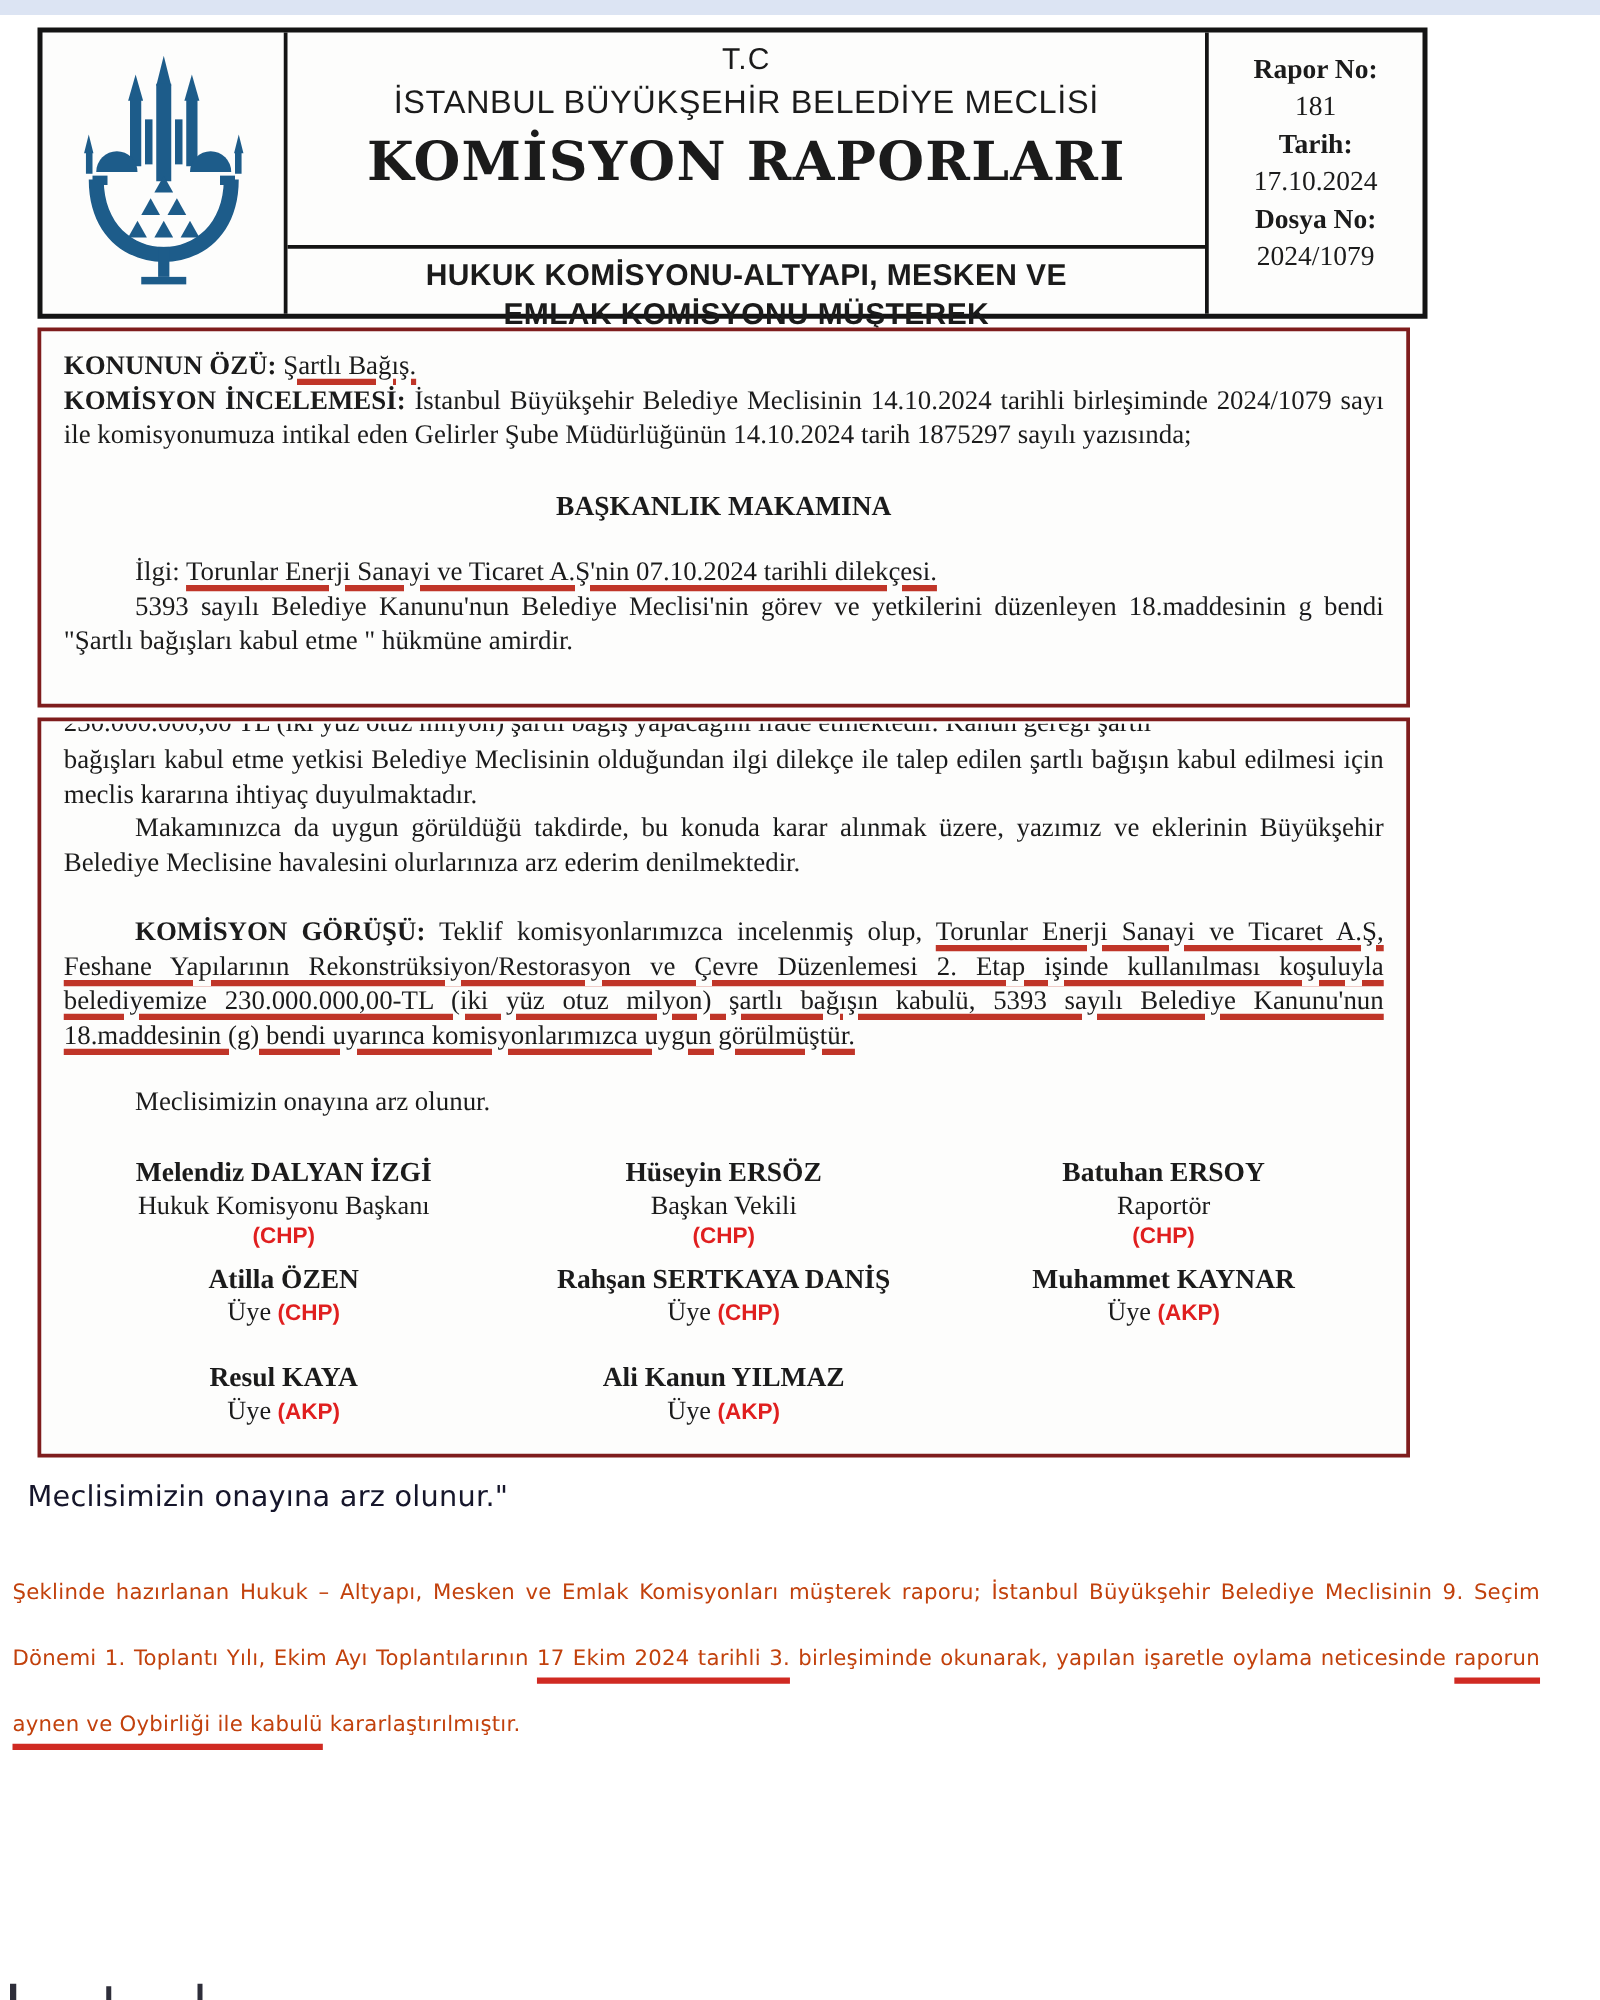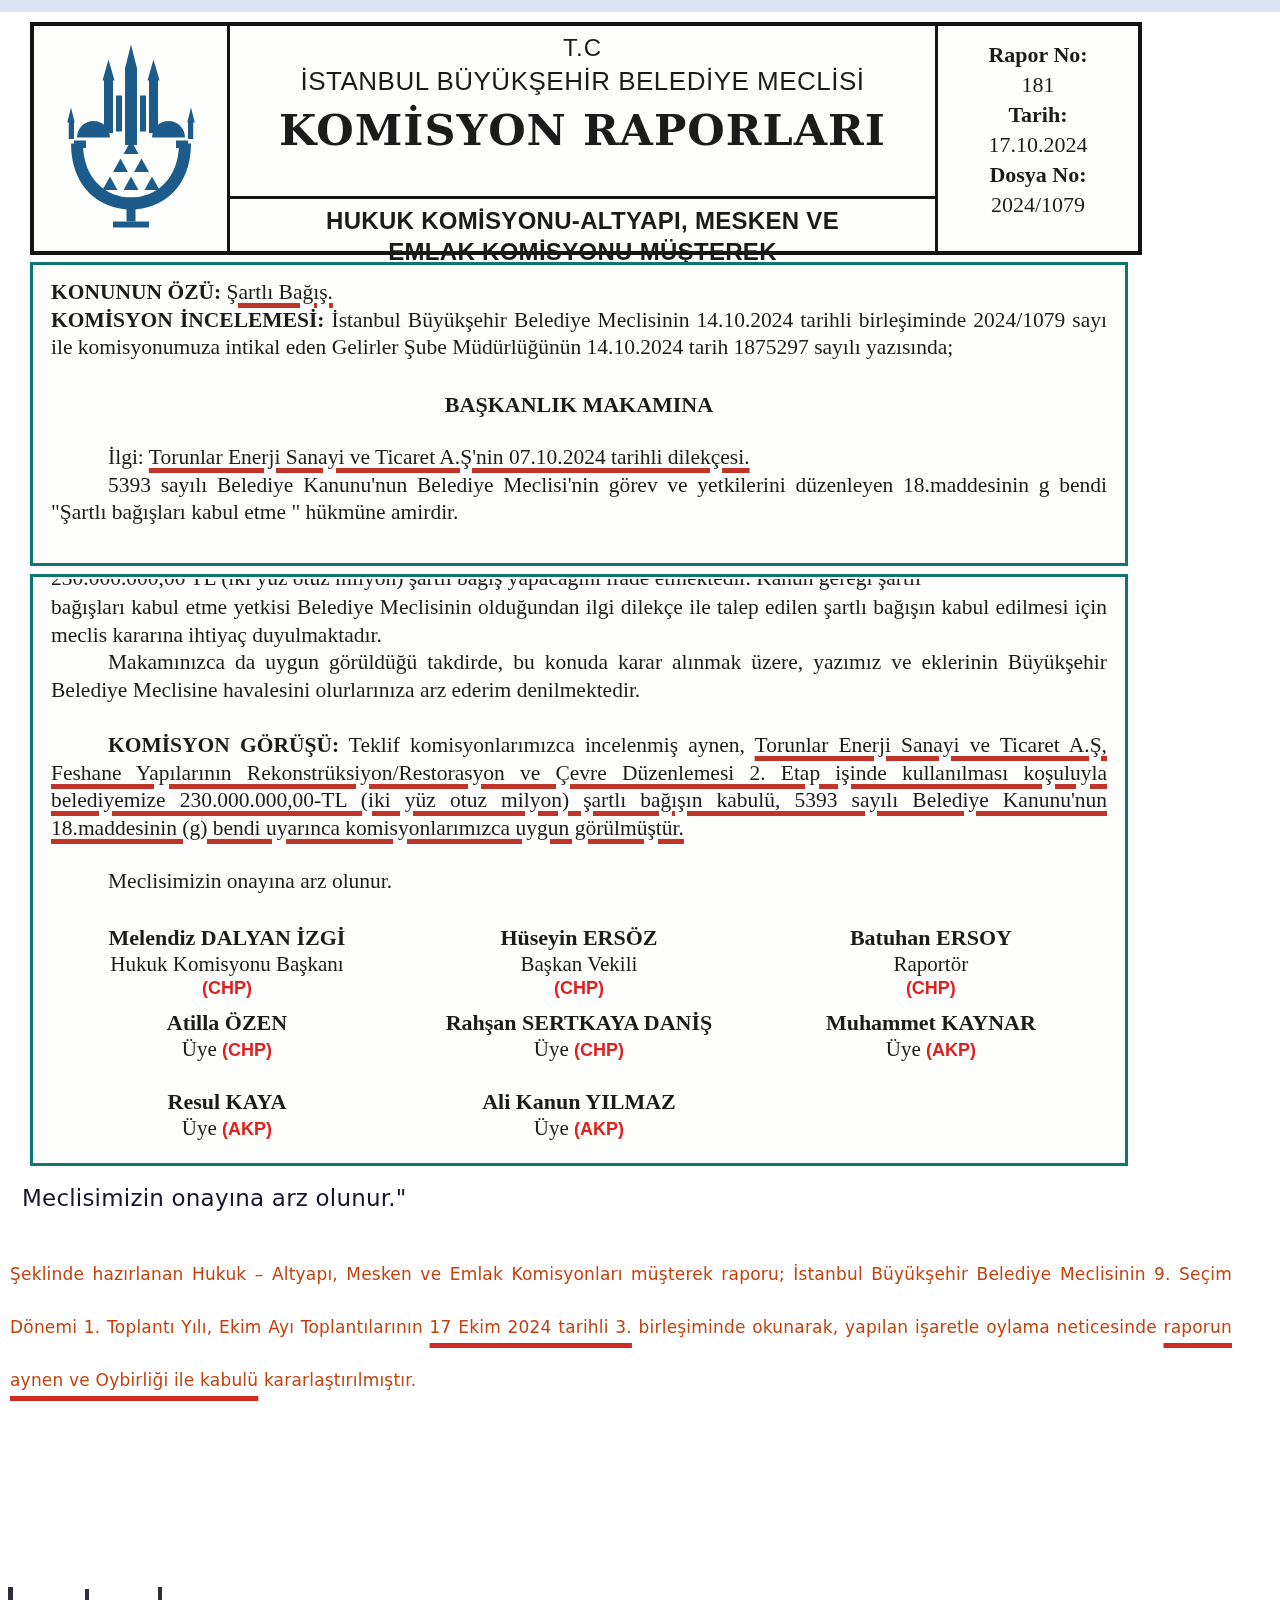--- a/index.html
+++ b/index.html
@@ -11,31 +11,31 @@
 
   
   .hdr{
     position:absolute;left:30px;top:22px;width:1112px;height:233px;
     border:4px solid #141414;display:flex;box-sizing:border-box;background:#fdfdfc;
   }
   .hdr-logo{width:196px;border-right:3px solid #141414;display:flex;align-items:center;justify-content:center;box-sizing:border-box;}
   .hdr-center{flex:1;display:flex;flex-direction:column;box-sizing:border-box;}
   .hdr-center-top{flex:1;text-align:center;padding-top:8px;}
   .hdr-center-bottom{height:55px;border-top:3px solid #141414;text-align:center;padding-top:6px;box-sizing:border-box;}
-  .hdr-right{width:203px;border-left:3px solid #141414;text-align:center;padding-top:14px;box-sizing:border-box;}
+  .hdr-right{width:174px;border-left:3px solid #141414;text-align:center;padding-top:14px;box-sizing:border-box;}
   .tc{font-family:"Liberation Sans",sans-serif;font-size:24px;font-weight:500;letter-spacing:1px;}
   .org{font-family:"Liberation Sans",sans-serif;font-size:26px;font-weight:500;letter-spacing:.5px;margin-top:4px;}
   .big-title{font-family:"DejaVu Serif",serif;font-size:43px;font-weight:bold;letter-spacing:1px;margin-top:8px;}
   .subtl{font-family:"Liberation Sans",sans-serif;font-size:24px;font-weight:bold;line-height:31px;letter-spacing:.3px;}
   .meta-label{font-size:22px;font-weight:bold;line-height:30px;}
   .meta-value{font-size:22px;line-height:30px;}
 
   
   .docbox{
-    position:absolute;left:30px;width:1098px;border:3px solid #0f766e;
+    position:absolute;left:30px;width:1098px;border:3px solid #7f1d1d;
     box-sizing:border-box;background:#fdfdfc;overflow:hidden;
     font-size:21.5px;line-height:27.5px;text-align:justify;
   }
   #box1{top:262px;height:304px;padding:14px 18px;}
   #box2{top:574px;height:592px;padding:2px 18px 10px 18px;}
   .b{font-weight:bold;}
   .red-ul{text-decoration:underline;text-decoration-color:#c03528;text-decoration-thickness:5px;text-underline-offset:4px;}
   .center-head{text-align:center;font-weight:bold;margin-top:29px;margin-bottom:26px;font-size:22px;}
   .indent{text-indent:57px;}
   .clipped-line{height:15px;overflow:hidden;}
@@ -149,21 +149,21 @@
 </div>
 
 <div class="docbox" id="box2">
   <div class="clipped-line">
     <div>230.000.000,00 TL (iki yüz otuz milyon) şartlı bağış yapacağını ifade etmektedir. Kanun gereği şartlı</div>
   </div>
   <div>bağışları kabul etme yetkisi Belediye Meclisinin olduğundan ilgi dilekçe ile talep edilen şartlı bağışın kabul edilmesi için meclis kararına ihtiyaç duyulmaktadır.</div>
   <div class="indent">Makamınızca da uygun görüldüğü takdirde, bu konuda karar alınmak üzere, yazımız ve eklerinin Büyükşehir Belediye Meclisine havalesini olurlarınıza arz ederim denilmektedir.</div>
   <div class="indent" style="margin-top:28px;">
     <span class="b">KOMİSYON GÖRÜŞÜ:</span>
-    <span>Teklif komisyonlarımızca incelenmiş aynen,</span>
+    <span>Teklif komisyonlarımızca incelenmiş olup,</span>
     <span class="red-ul">Torunlar Enerji Sanayi ve Ticaret A.Ş, Feshane Yapılarının Rekonstrüksiyon/Restorasyon ve Çevre Düzenlemesi 2. Etap işinde kullanılması koşuluyla belediyemize 230.000.000,00-TL (iki yüz otuz milyon) şartlı bağışın kabulü, 5393 sayılı Belediye Kanunu'nun 18.maddesinin (g) bendi uyarınca komisyonlarımızca uygun görülmüştür.</span>
   </div>
   <div class="indent" style="margin-top:26px;">Meclisimizin onayına arz olunur.</div>
 
   <div class="sig-row" style="margin-top:28px;">
     <div class="sig-cell">
       <div class="sig-name">Melendiz DALYAN İZGİ</div>
       <div class="sig-role">Hukuk Komisyonu Başkanı</div>
       <div class="party">(CHP)</div>
     </div>

